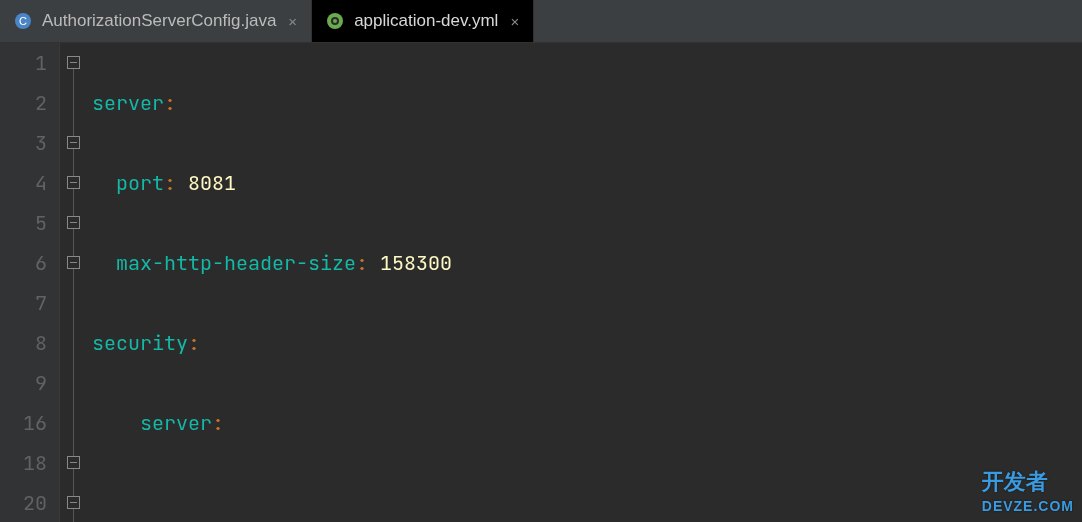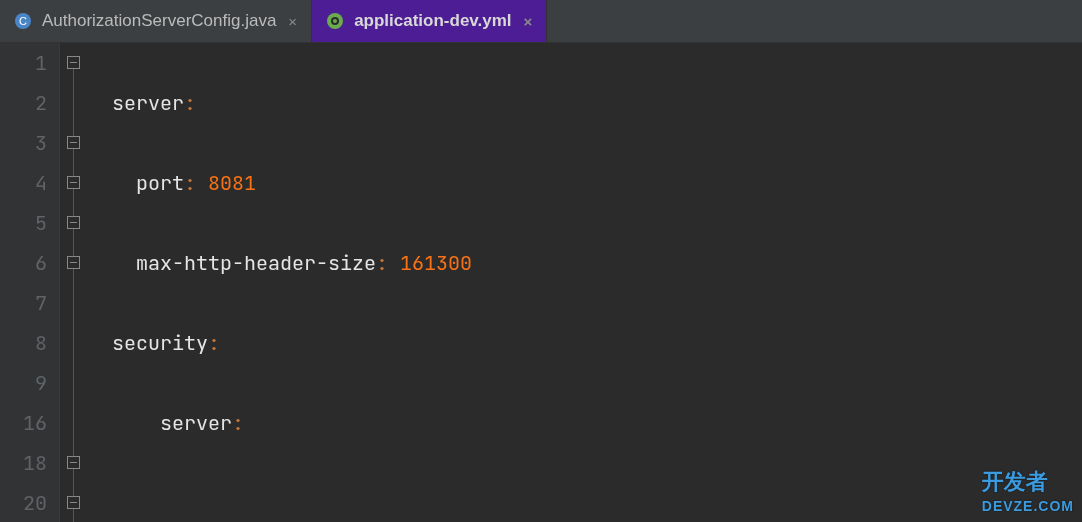--- a/index.html
+++ b/index.html
@@ -25,23 +25,22 @@
     align-items: center;
     padding: 0 14px;
     gap: 10px;
     font-size: 17px;
     color: #bbbbbb;
     cursor: pointer;
     border-right: 1px solid #323232;
     position: relative;
   }
   .tab.active {
-    background: #4c1d95;
+    background: #000000;
     color: #d8d8d8;
-    font-weight: bold;
   }
   .tab .close {
     font-size: 15px;
     color: #8a8a8a;
     padding-left: 2px;
   }
   .tab .icon {
     width: 18px;
     height: 18px;
     display: inline-flex;
@@ -98,22 +97,22 @@
   }
   .fold-mark::before { 
     left: 2px; right: 2px; top: 5px; height: 1px;
   }
   .code {
     flex: 1;
     white-space: pre;
     padding-left: 4px;
   }
   .code .line { height: 40px; }
-  .k  { color: #e5e5e5; margin-left: 20px; } 
-  .n  { color: #f97316; } 
+  .k  { color: #14b8a6; } 
+  .n  { color: #fef9c3; } 
   .colon { color: #cc7832; }
   
   .watermark {
     position: absolute;
     right: 8px;
     bottom: 4px;
     font-family: "Microsoft YaHei", sans-serif;
     font-size: 22px;
     line-height: 24px;
     color: #3a9be0;
@@ -175,21 +174,21 @@
     <div class="fold-mark" style="top:93px;"></div>
     <div class="fold-mark" style="top:133px;"></div>
     <div class="fold-mark" style="top:173px;"></div>
     <div class="fold-mark" style="top:213px;"></div>
     <div class="fold-mark" style="top:413px;"></div>
     <div class="fold-mark" style="top:453px;"></div>
   </div>
   <div class="code">
 <div class="line"><span class="k">server</span><span class="colon">:</span></div>
 <div class="line">  <span class="k">port</span><span class="colon">:</span> <span class="n">8081</span></div>
-<div class="line">  <span class="k">max-http-header-size</span><span class="colon">:</span> <span class="n">161300</span></div>
+<div class="line">  <span class="k">max-http-header-size</span><span class="colon">:</span> <span class="n">158300</span></div>
 <div class="line"><span class="k">security</span><span class="colon">:</span></div>
 <div class="line">    <span class="k">server</span><span class="colon">:</span></div>
 
 
 
 
 
 
   </div>
 </div>

